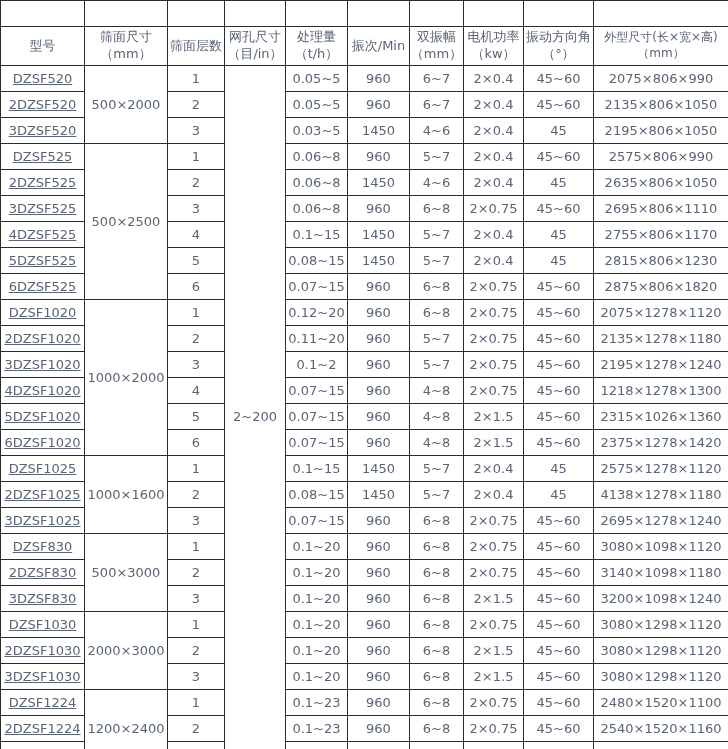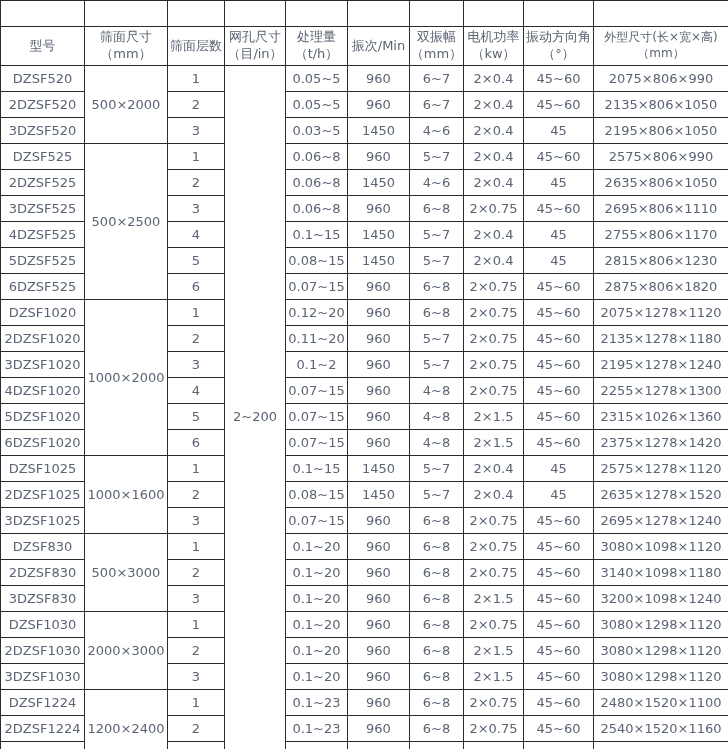--- a/index.html
+++ b/index.html
@@ -43,20 +43,21 @@
     font-size: 12px;
   }
   table.spec td {
     font-size: 13px;
     height: 25px;
     text-align: center;
   }
   td.cell-model {
     text-align: left;
     padding-left: 4px;
+    text-decoration: underline;
   }
   .hline {
     display: block;
   }
 </style>
 </head>
 <body>
 
 <div class="spec-wrap">
   <table class="spec">
@@ -251,21 +252,21 @@
           <td>2195×1278×1240</td>
         </tr>
         <tr>
           <td class="cell-model">4DZSF1020</td>
           <td>4</td>
           <td>0.07~15</td>
           <td>960</td>
           <td>4~8</td>
           <td>2×0.75</td>
           <td>45~60</td>
-          <td>2255×1278×1300</td>
+          <td>1218×1278×1300</td>
         </tr>
         <tr>
           <td class="cell-model">5DZSF1020</td>
           <td>5</td>
           <td>0.07~15</td>
           <td>960</td>
           <td>4~8</td>
           <td>2×1.5</td>
           <td>45~60</td>
           <td>2315×1026×1360</td>
@@ -292,21 +293,21 @@
           <td>2575×1278×1120</td>
         </tr>
         <tr>
           <td class="cell-model">2DZSF1025</td>
           <td>2</td>
           <td>0.08~15</td>
           <td>1450</td>
           <td>5~7</td>
           <td>2×0.4</td>
           <td>45</td>
-          <td>2635×1278×1520</td>
+          <td>4138×1278×1180</td>
         </tr>
         <tr>
           <td class="cell-model">3DZSF1025</td>
           <td>3</td>
           <td>0.07~15</td>
           <td>960</td>
           <td>6~8</td>
           <td>2×0.75</td>
           <td>45~60</td>
           <td>2695×1278×1240</td>

